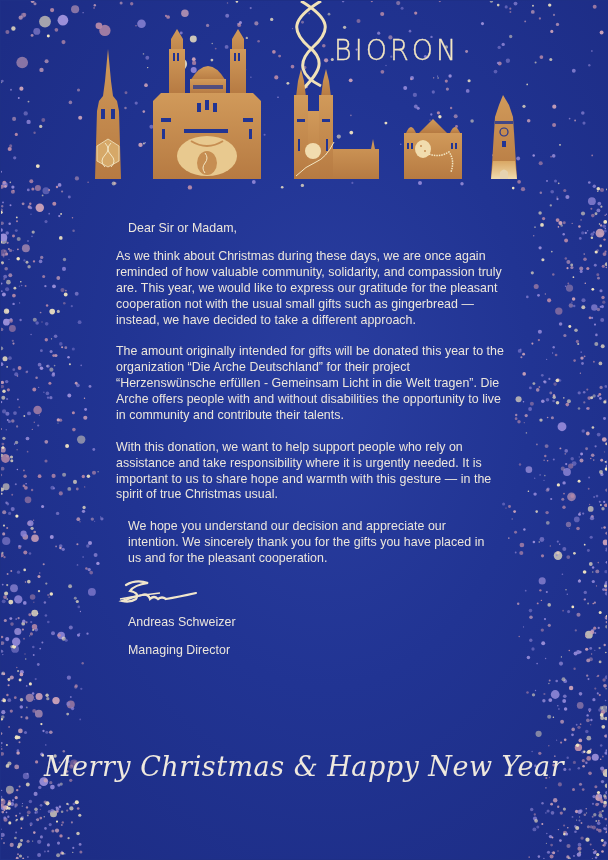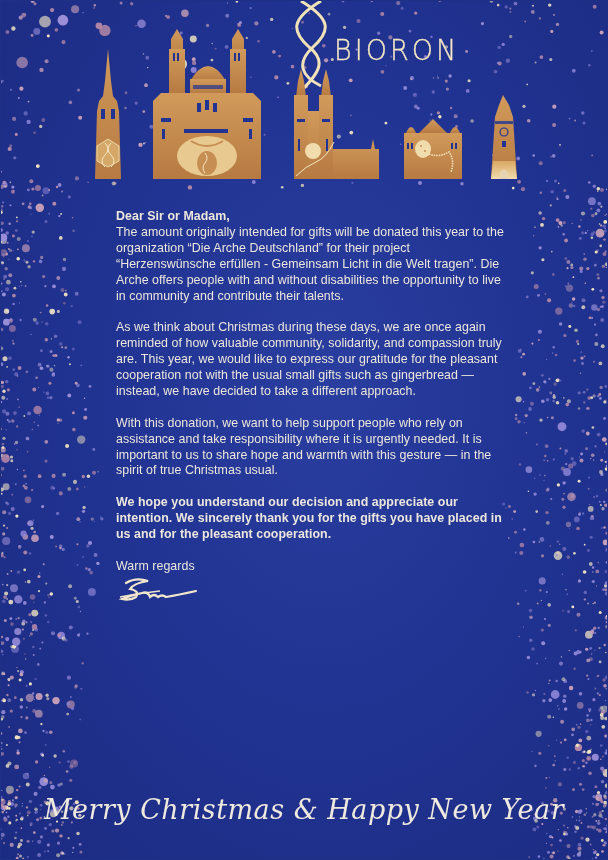--- a/index.html
+++ b/index.html
@@ -11,25 +11,25 @@
     padding-left:42px;
   }
   #sparkles { position:absolute; left:0; top:0; width:606px; height:858px; pointer-events:none; }
   #skyline { position:absolute; left:0; top:0; width:606px; height:190px; }
   #letter {
     position:absolute; left:115px; top:208px; width:390px;
     font-family:"Liberation Sans", sans-serif; font-size:12.4px; line-height:15.9px;
     color:#ece6dc; letter-spacing:0.05px;
   }
   #letter p { margin:0 0 15.9px 0; white-space:pre-line; }
-  #letter p.tight { margin:0;font-weight:bold; }
+  #letter p.tight { margin:12px; }
   .sig-block { position:relative; }
   .signature { display:block; width:90px; height:26px; margin:2px 0 -2px 0; }
   #greeting {
-    position:absolute; left:0; top:793px; width:606px; text-align:center;
+    position:absolute; left:0; top:750px; width:606px; text-align:center;
     font-family:"DejaVu Serif", serif; font-style:italic; font-size:27px;
     color:#efe9de; letter-spacing:0.5px;
   }
   .brand-text {
     position:absolute; left:333px; top:34px;
     font-family:"DejaVu Sans", sans-serif; font-weight:200; font-size:27px;
     letter-spacing:3px; color:#f3e6c2;
     -webkit-text-stroke:0.3px #f3e6c2;
   }
   .brand-text span { display:inline-block; transform:scaleY(1.05); }
@@ -1612,27 +1612,28 @@
       <circle cx="503" cy="131" r="4" fill="none" stroke="#213493" stroke-width="1.2"></circle>
       <rect x="501" y="140" width="4" height="6" fill="#213493"></rect>
       <path d="M499,178 v-7 q4,-5 8,0 v7 z" fill="#e6d3b0"></path>
     </g>
   </svg>
 
   <div class="brand-text"><span>BIORON</span></div>
 
   <div id="letter">
     <p class="tight">Dear Sir or Madam,</p>
+    <p>As we think about Christmas during these days, we are once again reminded of how valuable community, solidarity, and compassion truly are. This year, we would like to express our gratitude for the pleasant cooperation not with the usual small gifts such as gingerbread — instead, we have decided to take a different approach.</p>
     <p>The amount originally intended for gifts will be donated this year to the organization “Die Arche Deutschland” for their project “Herzenswünsche erfüllen - Gemeinsam Licht in die Welt tragen”. Die Arche offers people with and without disabilities the opportunity to live in community and contribute their talents.</p>
-    <p>As we think about Christmas during these days, we are once again reminded of how valuable community, solidarity, and compassion truly are. This year, we would like to express our gratitude for the pleasant cooperation not with the usual small gifts such as gingerbread — instead, we have decided to take a different approach.</p>
     <p>With this donation, we want to help support people who rely on assistance and take responsibility where it is urgently needed. It is important to us to share hope and warmth with this gesture — in the spirit of true Christmas usual.</p>
     <p class="tight">We hope you understand our decision and appreciate our intention. We sincerely thank you for the gifts you have placed in us and for the pleasant cooperation.</p>
-    <p style="margin-top:15.9px; margin-bottom:0;">Warm regards</p>
     <div class="sig-block">
       <svg class="signature" viewBox="0 0 90 26">
         <path d="M10,6 q10,-6 22,-2 q-14,2 -18,8 q10,2 6,8 q-6,4 -14,2 q10,-4 20,-6 q6,-2 8,4 q4,-4 8,0 q4,-3 8,0 q12,-2 30,-6" stroke="#f1e6cc" stroke-width="2.2" fill="none" stroke-linecap="round"></path>
         <path d="M4,20 q20,-4 40,-6" stroke="#f1e6cc" stroke-width="1.4" fill="none"></path>
       </svg>
+      <p class="tight">Andreas Schweizer</p>
+      <p class="tight">Managing Director</p>
     </div>
   </div>
 
   <div id="greeting">Merry Christmas &amp; Happy New Year</div>
 </div>
 
 </body></html>

